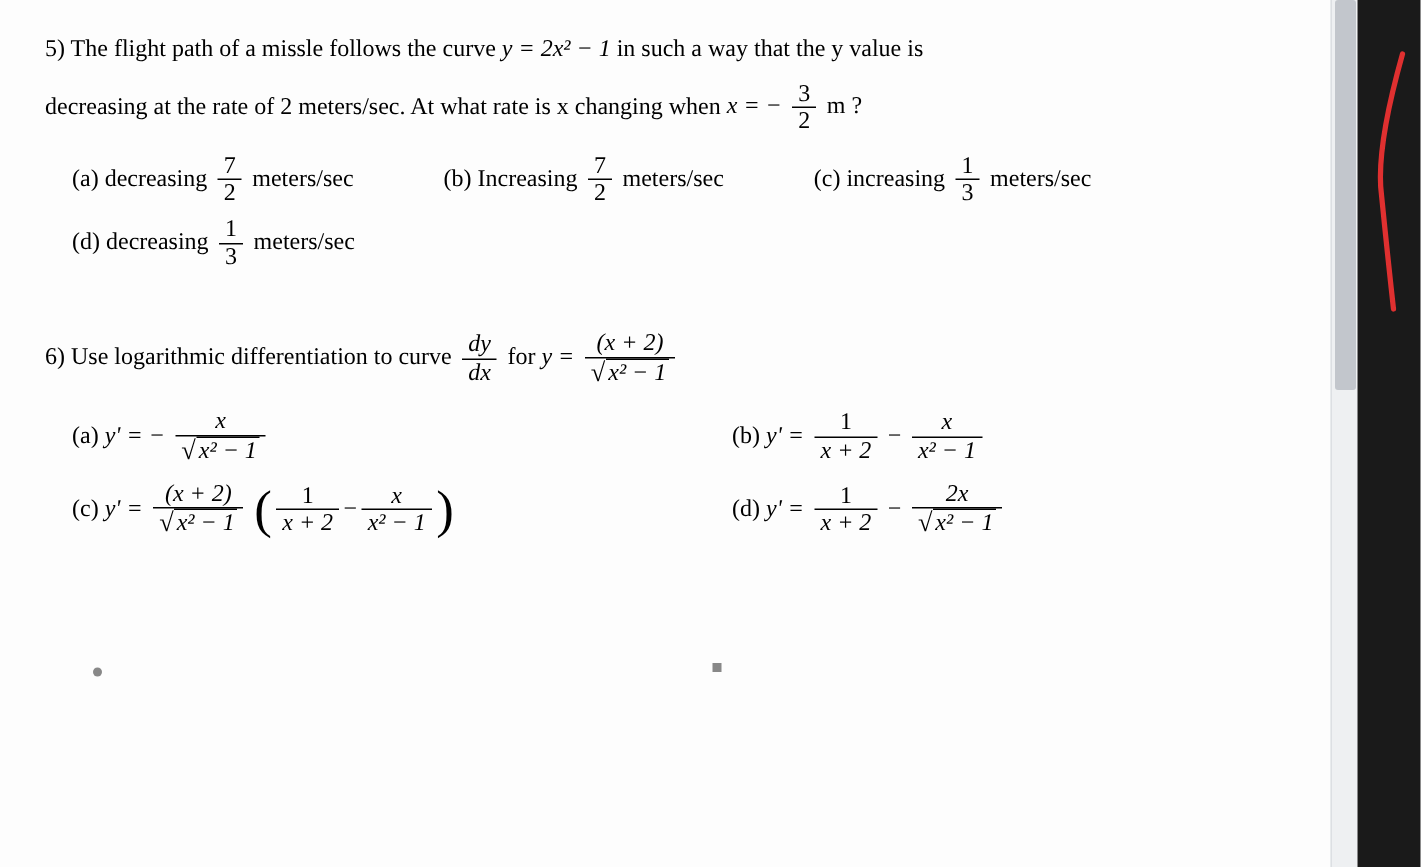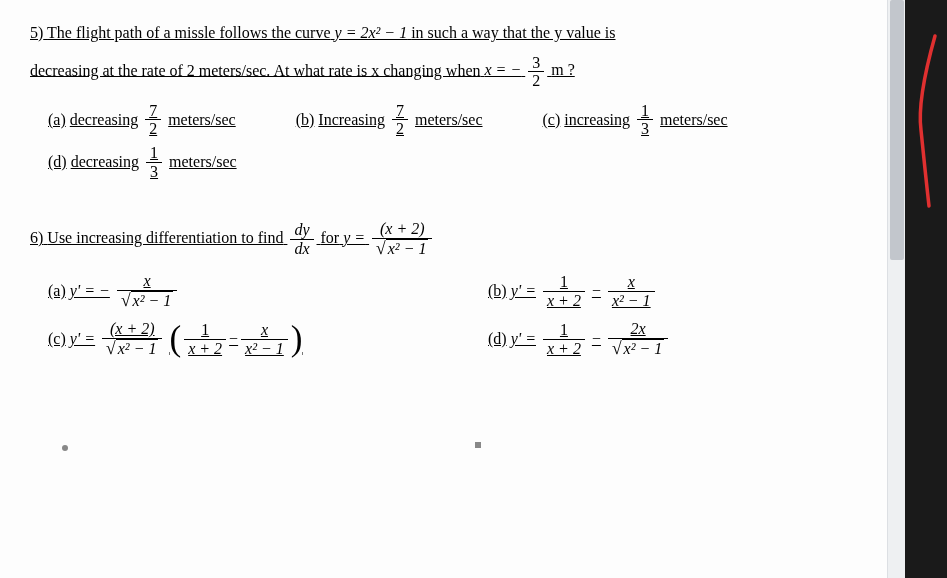--- a/index.html
+++ b/index.html
@@ -14,21 +14,20 @@
       background: #fff;
       position: relative;
       overflow: hidden;
     }
     .page-content {
       width: 905px;
       height: 578px;
       background: #fdfdfd;
       padding: 20px 30px;
       position: relative;
-      text-decoration: underline;
     }
     .sidebar-right {
       position: absolute;
       right: 0;
       top: 0;
       width: 42px;
       height: 578px;
       background: #1a1a1a;
     }
     .scrollbar {
@@ -218,21 +217,21 @@
       <span class="frac">
         <span class="num">1</span>
         <span class="den">3</span>
       </span>
       <span>meters/sec</span>
     </div>
   </div>
 
   <div class="question q6">
     <span>6)</span>
-    <span>Use increasing differentiation to find</span>
+    <span>Use logarithmic differentiation to curve</span>
     <span class="frac italic">
       <span class="num">dy</span>
       <span class="den">dx</span>
     </span>
     <span>for</span>
     <span class="italic">y =</span>
     <span class="frac">
       <span class="num italic">(x + 2)</span>
       <span class="den">
         <span class="sqrt">

